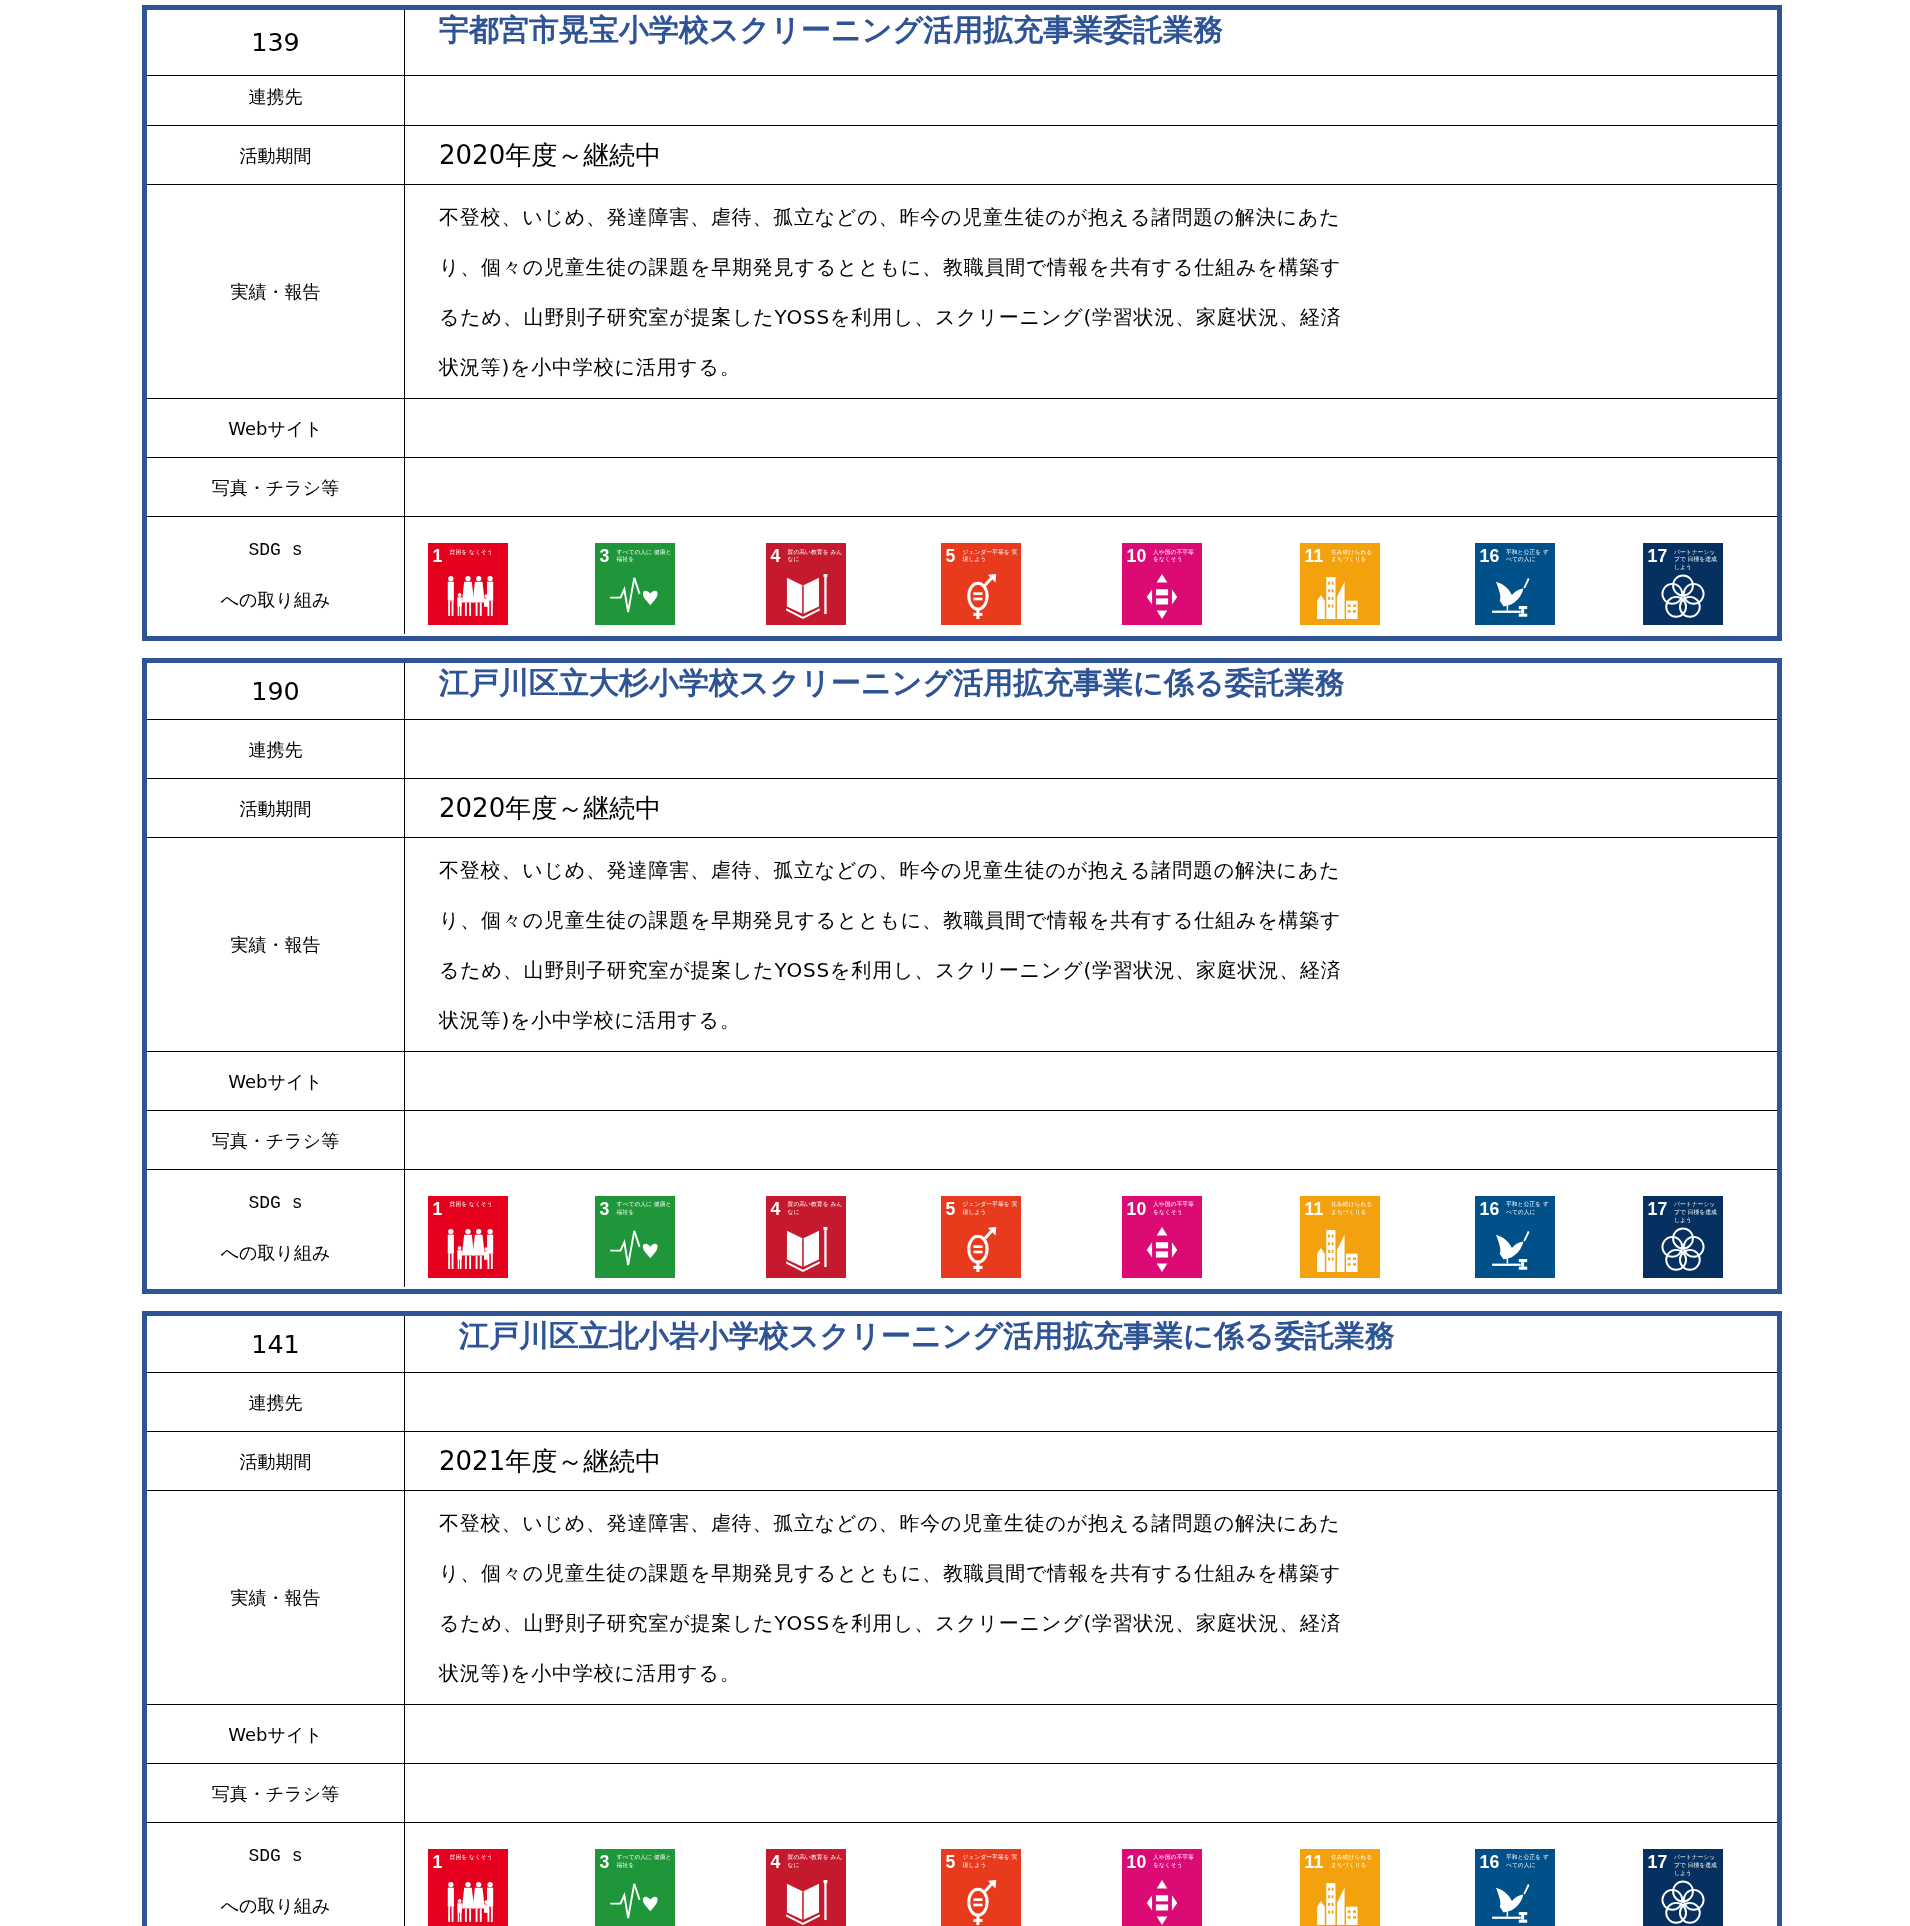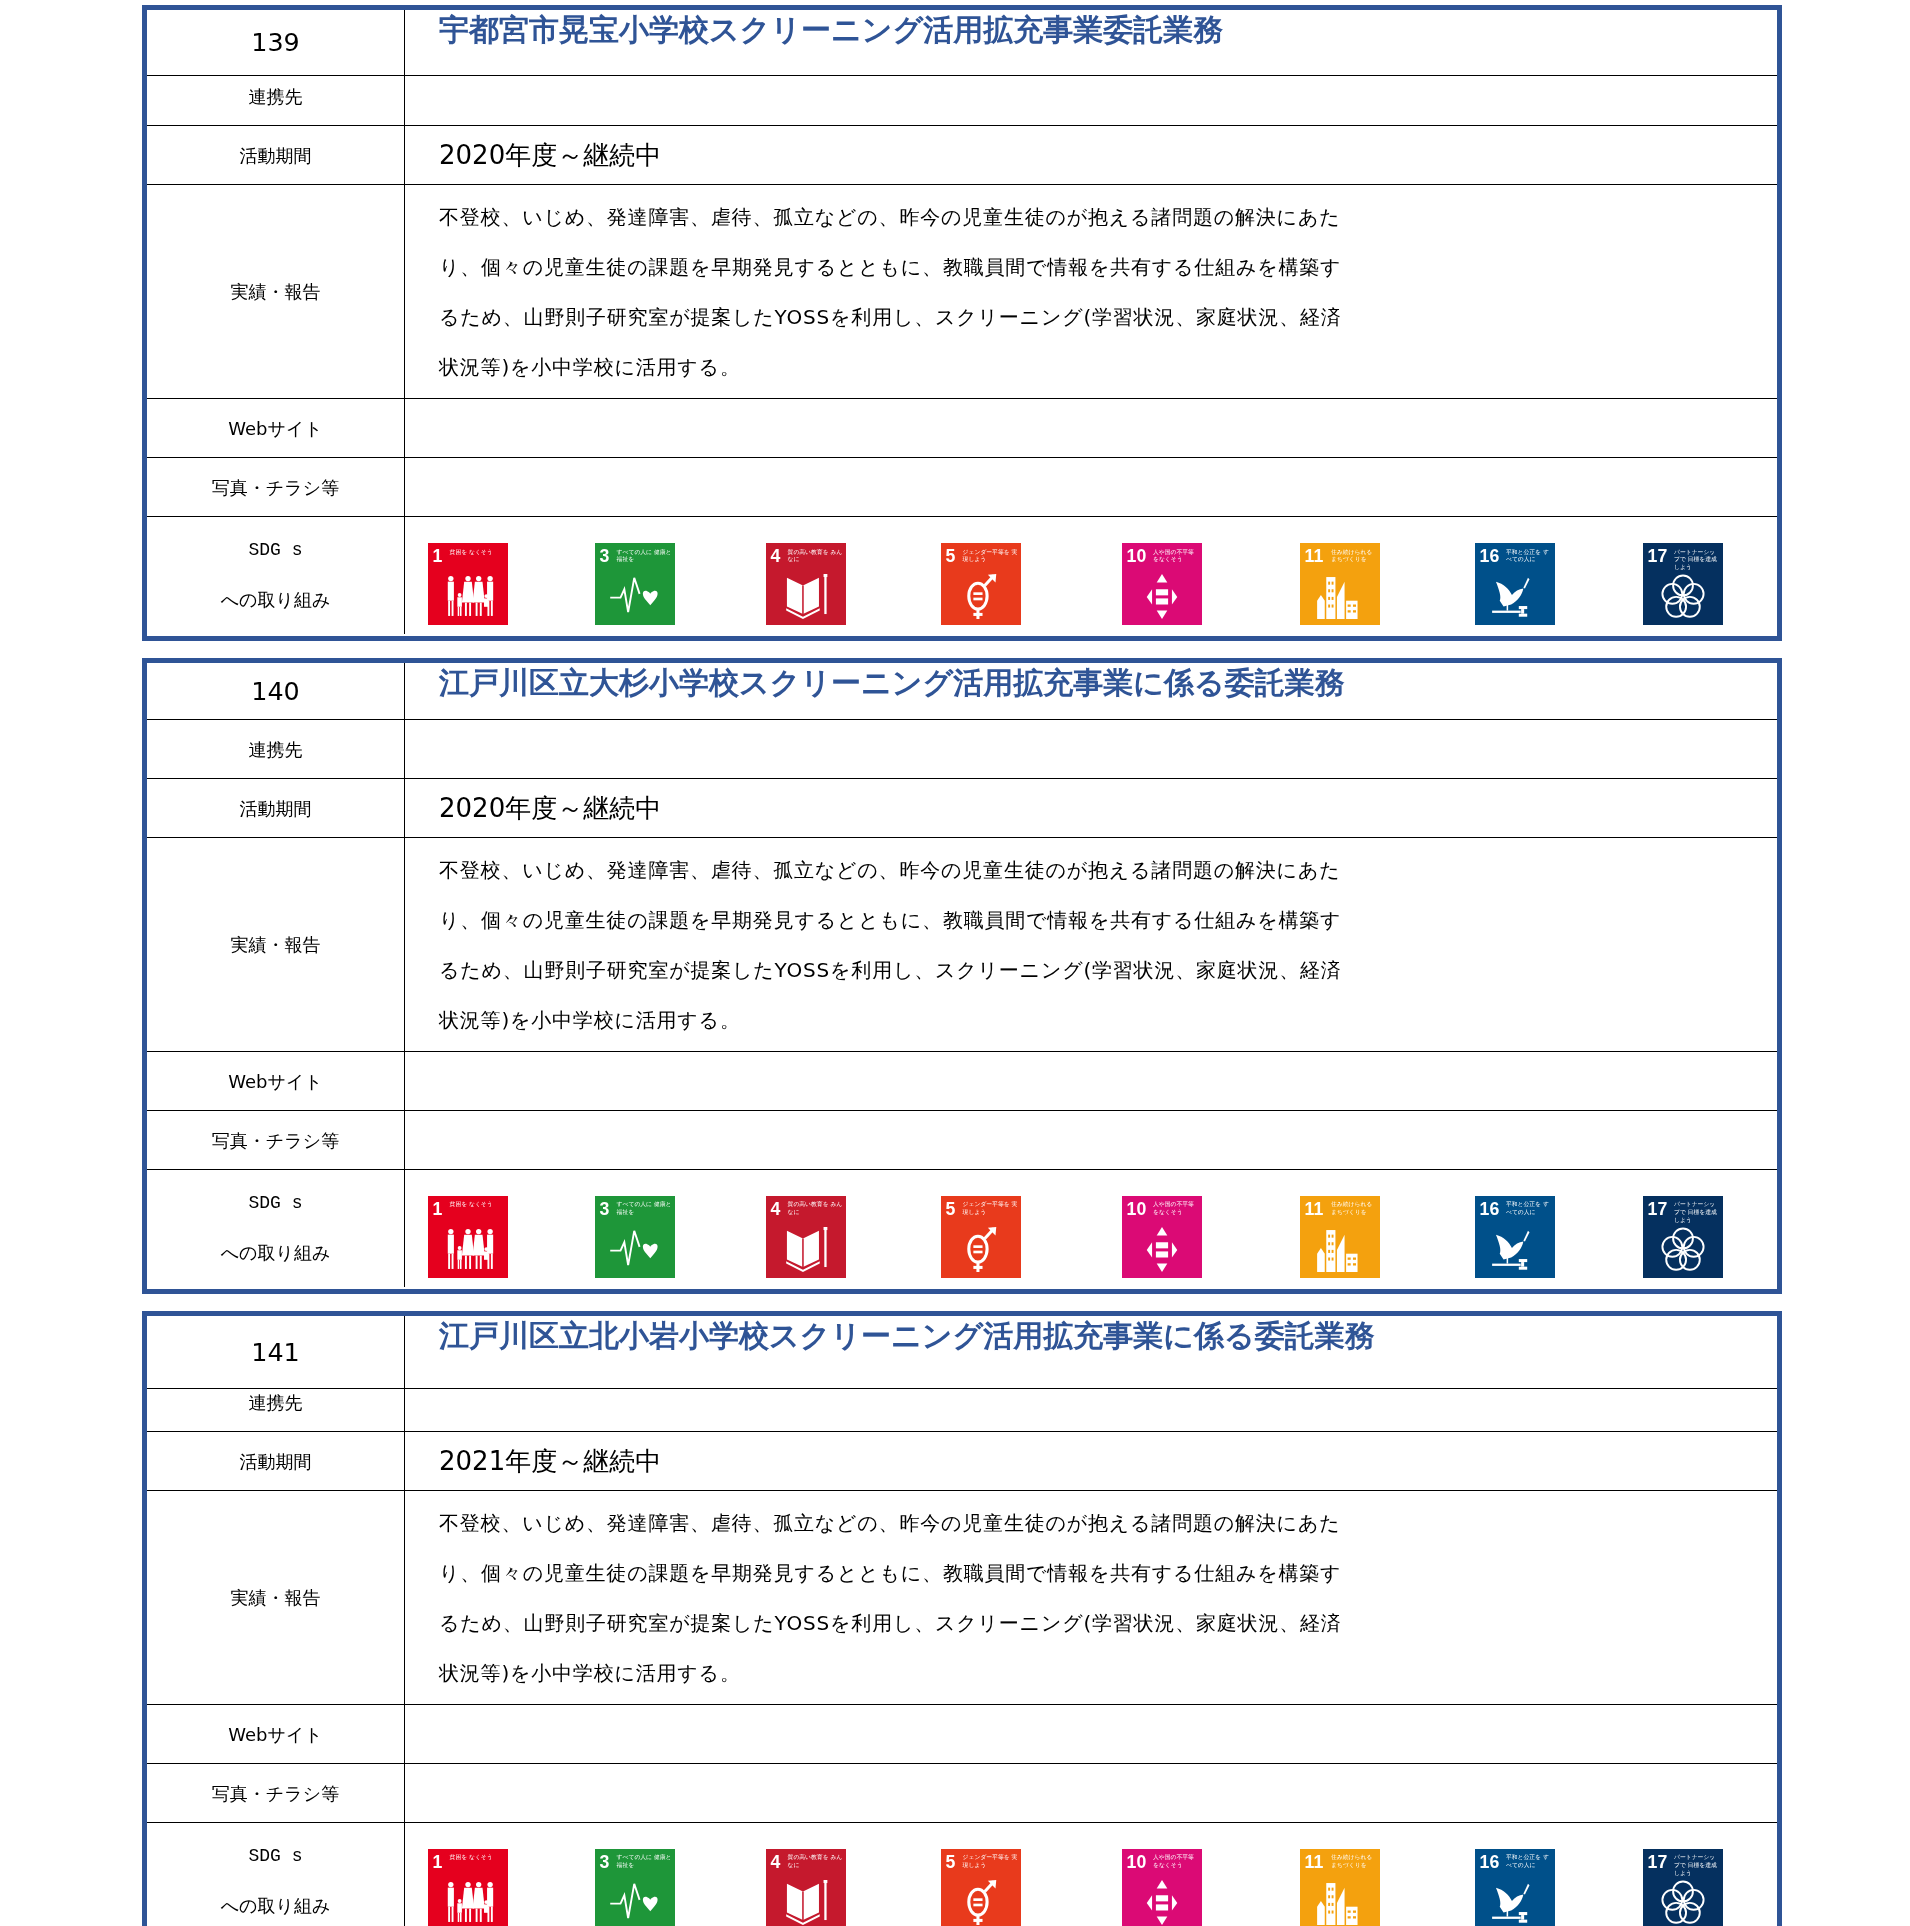--- a/index.html
+++ b/index.html
@@ -210,21 +210,21 @@
                 <circle cx="88" cy="86" r="26"></circle>
               </g>
             </svg>
   </div>
 </div>
     </div>
   </div>
 
   <div class="block" style="top: 658px;">
     <div class="row title-row" style="top:0;height:57px;">
-      <div class="label">140</div>
+      <div class="label">190</div>
       <div class="value">江戸川区立大杉小学校スクリーニング活用拡充事業に係る委託業務</div>
     </div>
     <div class="row" style="top:57px;height:59px;">
       <div class="label">連携先</div>
     </div>
     <div class="row" style="top:116px;height:59px;">
       <div class="label">活動期間</div>
       <div class="value">2020年度～継続中</div>
     </div>
     <div class="row" style="top:175px;height:214px;">
@@ -394,21 +394,21 @@
                 <circle cx="52" cy="86" r="26"></circle>
                 <circle cx="88" cy="86" r="26"></circle>
               </g>
             </svg>
   </div>
 </div>
     </div>
   </div>
 
   <div class="block" style="top: 1311px;">
-    <div class="row title-row" style="top:0;height:73px;">
+    <div class="row title-row" style="top:0;height:57px;gap:20px;">
       <div class="label">141</div>
       <div class="value">江戸川区立北小岩小学校スクリーニング活用拡充事業に係る委託業務</div>
     </div>
     <div class="row" style="top:57px;height:59px;">
       <div class="label">連携先</div>
     </div>
     <div class="row" style="top:116px;height:59px;">
       <div class="label">活動期間</div>
       <div class="value">2021年度～継続中</div>
     </div>

